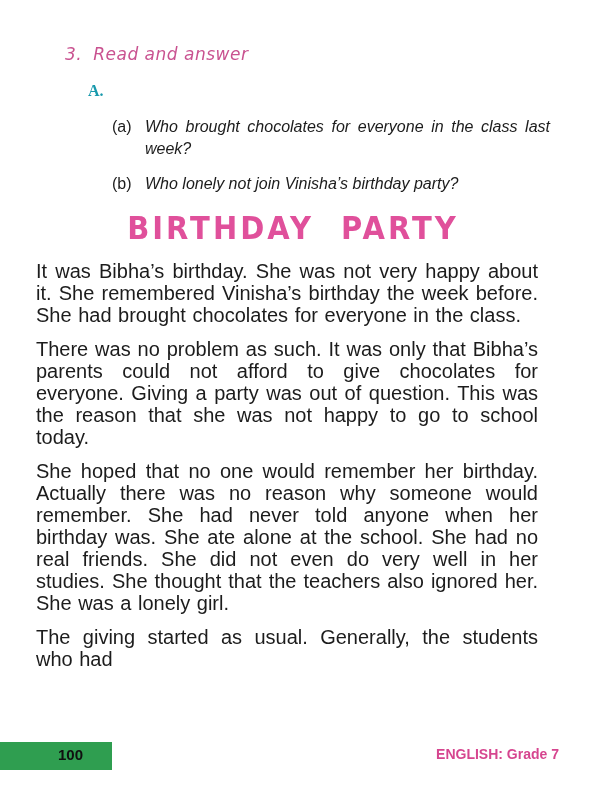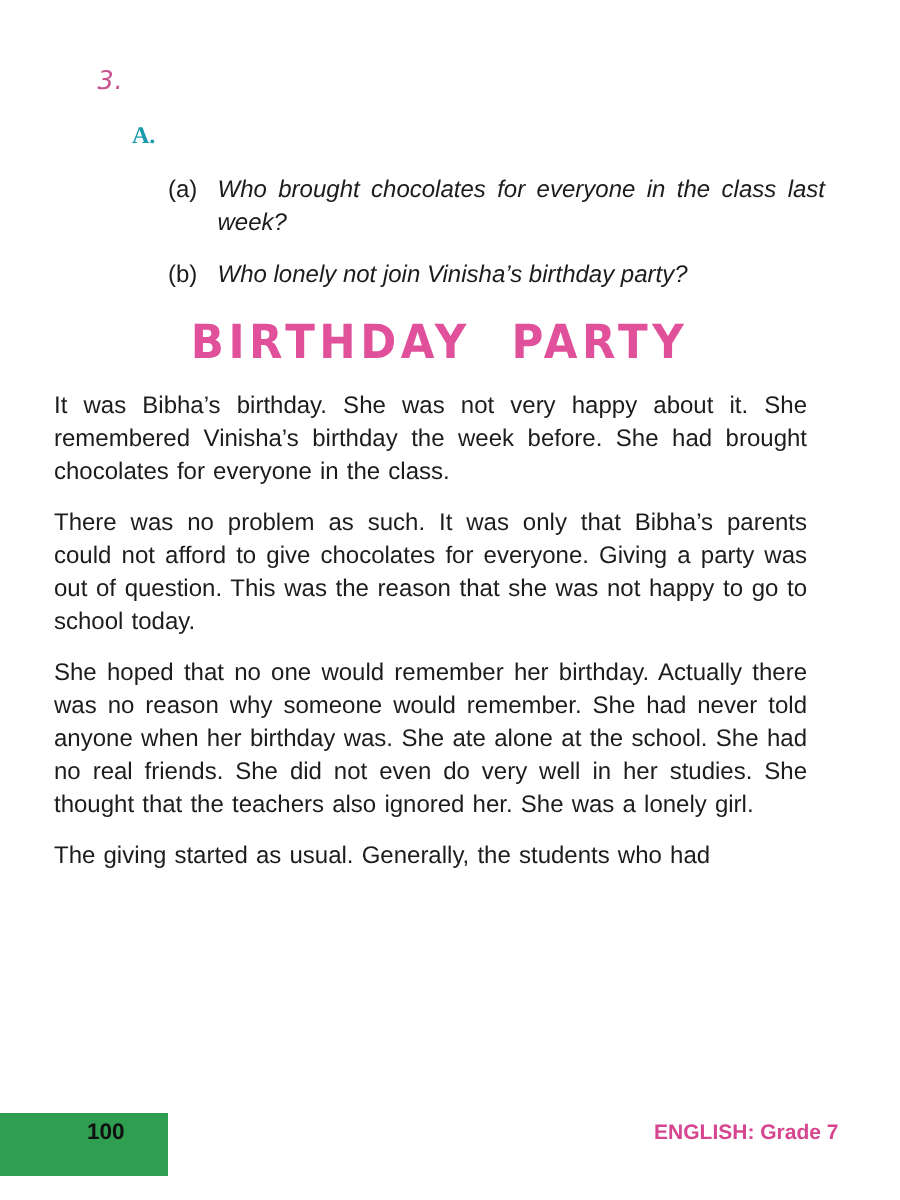--- a/index.html
+++ b/index.html
@@ -61,31 +61,31 @@
     font-size: 29px;
     font-weight: bold;
     letter-spacing: 3px;
     word-spacing: 14px;
     color: #e0509b;
     font-family: "DejaVu Sans", sans-serif;
     transform: scaleY(1.08);
   }
   .body-paragraph {
     margin: 0 12px 12px 0;
-    font-size: 16px;
+    font-size: 20px;
     line-height: 22px;
     text-align: justify;
     word-spacing: 1px;
   }
   .footer-bar {
     position: absolute;
     left: 0;
     top: 742px;
     width: 112px;
-    height: 42px;
+    height: 28px;
     background: #2f9e50;
     box-sizing: border-box;
     text-align: right;
     padding-right: 29px;
   }
   .footer-bar .page-number {
     font-size: 15px;
     font-weight: bold;
     color: #101010;
     line-height: 26px;
@@ -100,20 +100,21 @@
   }
 </style>
 </head>
 <body>
 
 <div class="page">
   <div class="content">
 
     <div class="exercise-heading">
       <span>3.</span>
+      <span>Read and answer</span>
     </div>
 
     <div class="section-heading">
       <span>A.</span>
     </div>
 
     <div class="question">
       <span class="marker">(a)</span>
       <span class="q-text">Who brought chocolates for everyone in the class last week?</span>
     </div>

